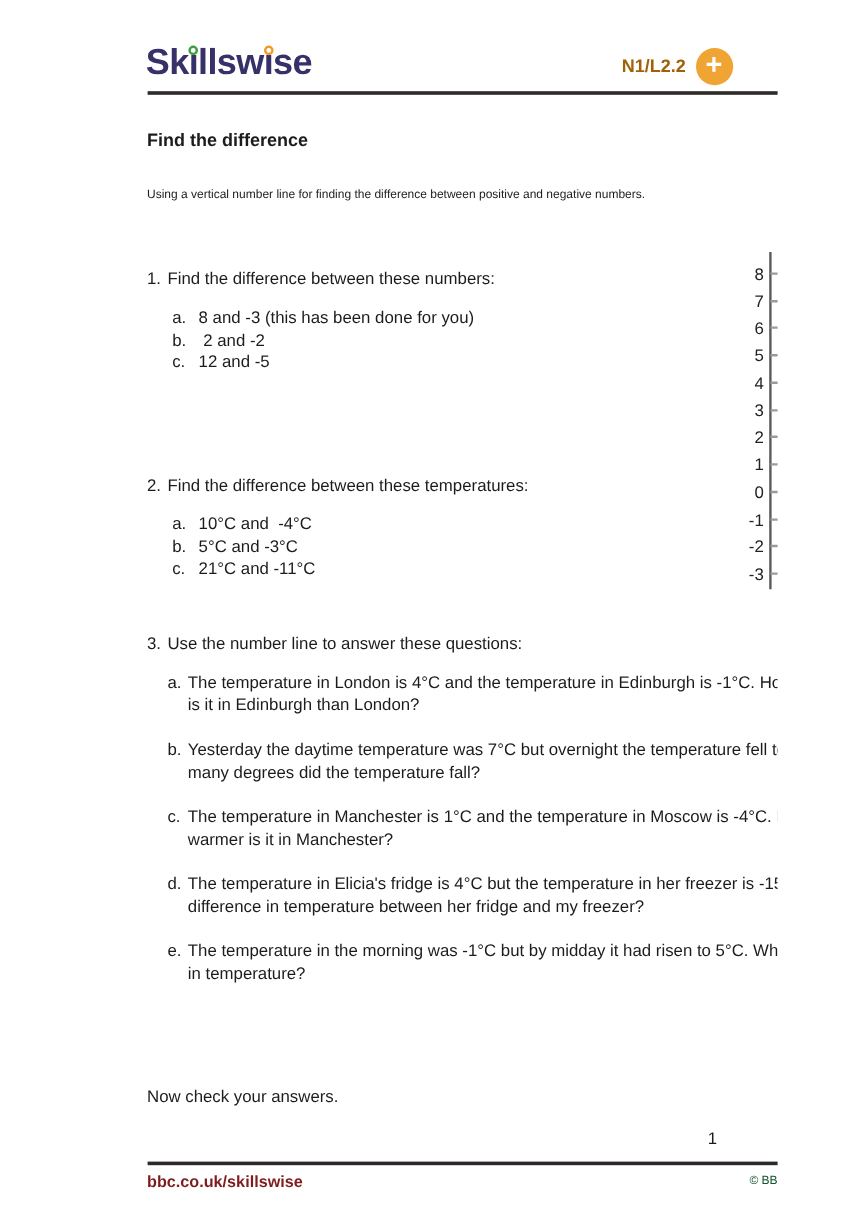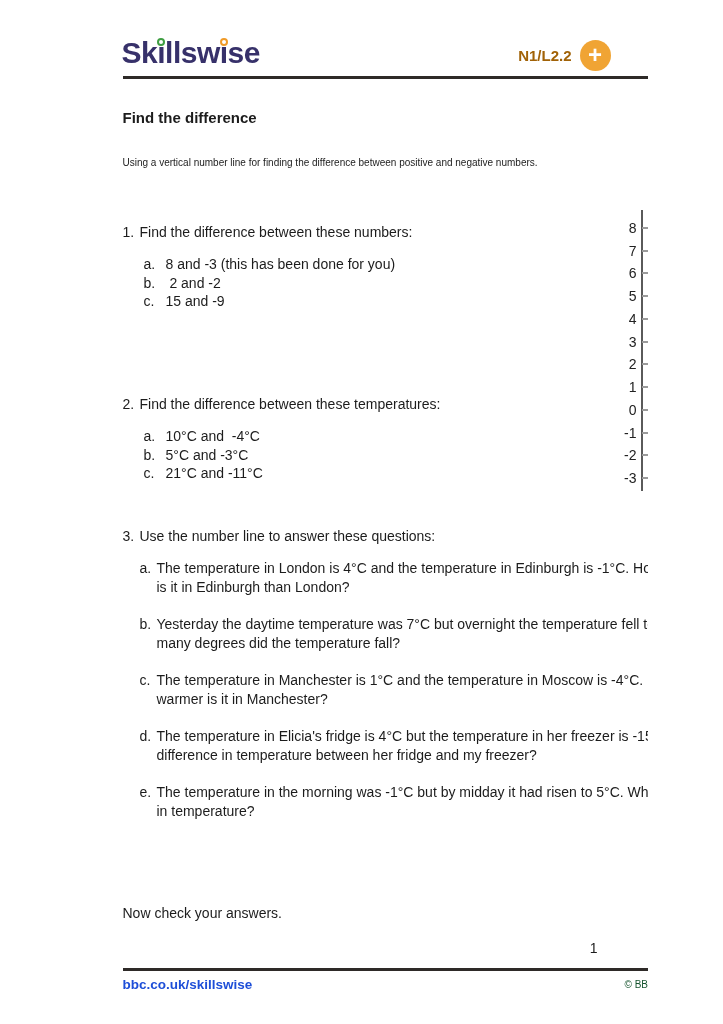--- a/index.html
+++ b/index.html
@@ -76,21 +76,21 @@
 
   
   .rule-bottom {
     position:absolute; left:47px; top:968px; width:630px; height:3px;
     background:#2e2a28;
   }
   .footer-row {
     position:absolute; left:47px; top:977px; width:630px;
     display:flex; justify-content:space-between; align-items:center;
   }
-  .footer-site { font-size:13.5px; font-weight:bold; color:#1d4ed8; }
+  .footer-site { font-size:13.5px; font-weight:bold; color:#7f1d1d; }
   .footer-right { display:flex; align-items:center; }
   .footer-copy { font-size:10px; color:#14532d; margin-right:22px;margin-left:14px; }
   .bbc-blocks { display:flex; gap:3px; }
   .bbc-block {
     width:15px; height:15px; background:#111;
     color:#ffffff; font-size:10.5px; font-weight:bold;
     display:flex; align-items:center; justify-content:center;
   }
 </style>
 </head>
@@ -120,21 +120,21 @@
     <div class="abc-row">
       <span class="abc-letter">a.</span>
       <span class="abc-text">8 and -3 (this has been done for you)</span>
     </div>
     <div class="abc-row">
       <span class="abc-letter">b.</span>
       <span class="abc-text"> 2 and -2</span>
     </div>
     <div class="abc-row">
       <span class="abc-letter">c.</span>
-      <span class="abc-text">15 and -9</span>
+      <span class="abc-text">12 and -5</span>
     </div>
   </div>
 
   <div class="numberline">
     <svg width="170" height="300" viewBox="0 0 170 300">
       <defs>
         <marker id="arrowhead" markerWidth="16" markerHeight="16" refX="10" refY="4.5" orient="auto" markerUnits="userSpaceOnUse">
           <path d="M0,0 L12,4.5 L0,9 Z" fill="#1d1d1d"></path>
         </marker>
       </defs>

